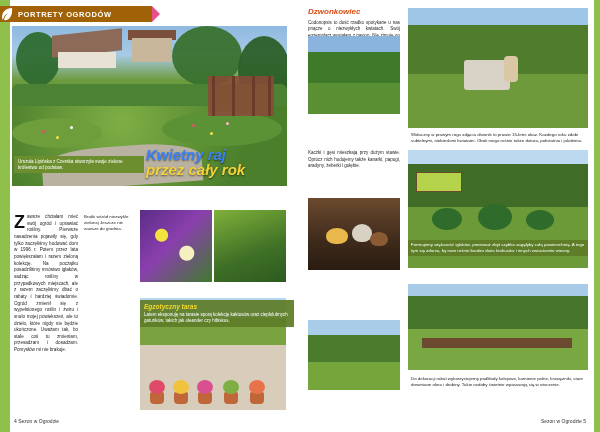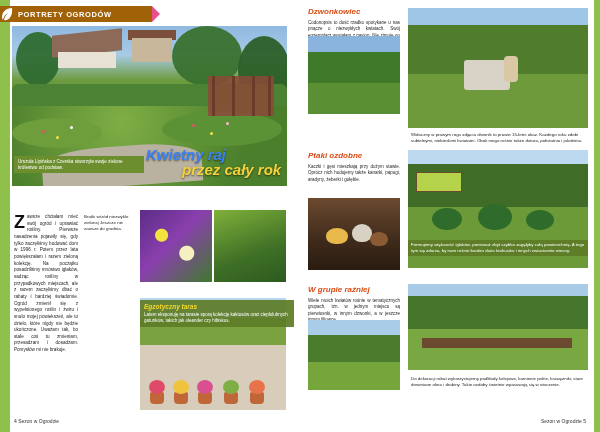--- a/index.html
+++ b/index.html
@@ -53,21 +53,21 @@
   .hero .pergola i{position:absolute;top:0;width:3px;height:40px;background:#6d3a2a;}
 
   .hero-caption{
     position:absolute;left:14px;top:156px;width:122px;
     background:#6c8e2e;color:#fff;padding:3px 4px;line-height:1.25;font-size:4.6px;
   }
   .hero-title{
     position:absolute;left:146px;top:146px;width:150px;
   }
   .hero-title .l1{color:#3b82f6;font-size:15px;font-style:italic;font-weight:bold;text-shadow:0 1px 2px rgba(0,0,0,.55);}
-  .hero-title .l2{color:#f5d23a;font-size:15px;font-style:italic;font-weight:bold;text-shadow:0 1px 2px rgba(0,0,0,.55);margin-top:-2px;margin-left:36px;}
+  .hero-title .l2{color:#f5d23a;font-size:15px;font-style:italic;font-weight:bold;text-shadow:0 1px 2px rgba(0,0,0,.55);margin-top:-2px;}
 
   .col-body{position:absolute;left:14px;top:214px;width:64px;font-size:4.6px;line-height:1.45;text-align:justify;color:#1e1e1e;}
   .dropcap{float:left;font-size:18px;line-height:14px;font-weight:bold;padding:1px 2px 0 0;color:#111;}
 
   .mini-caption{position:absolute;left:84px;top:214px;width:48px;font-size:4.4px;line-height:1.4;color:#1e1e1e;}
 
   .photo{position:absolute;overflow:hidden;}
   .ph-pansy{left:140px;top:210px;width:72px;height:72px;
     background:radial-gradient(circle at 30% 35%,#f2e33f 0 6px,transparent 7px),
                radial-gradient(circle at 65% 60%,#f5f0c0 0 7px,transparent 8px),
@@ -201,34 +201,29 @@
     <div class="right-bar"></div>
 
     <div class="rcol" style="left:8px;top:6px;">
       <div class="sechead">Dzwonkowiec</div>
       <div>Codonopsis to dość rzadko spotykane u nas pnącze o niezwykłych kwiatach. Swój egzemplarz wysiałam z nasion. Nie zimuję go okrywam.</div>
     </div>
 
     <div class="rphoto rp-small"></div>
 
     <div class="rcol" style="left:8px;top:150px;">
-      <div class="sechead">Ptaki ozdobne</div>
       <div>Kaczki i gęsi mieszkają przy dużym stawie. Oprócz nich hodujemy także kanarki, papugi, aradyny, żeberki i gołębie.</div>
     </div>
 
     <div class="rphoto rp-bird">
       <div class="bird" style="position:absolute;left:18px;top:30px;width:22px;height:16px;background:#e8b84a;"></div>
       <div class="bird" style="position:absolute;left:44px;top:26px;width:20px;height:18px;background:#d8d2c4;"></div>
       <div class="bird" style="position:absolute;left:62px;top:34px;width:18px;height:14px;background:#8a5a33;"></div>
     </div>
 
-    <div class="rcol" style="left:8px;top:284px;">
-      <div class="sechead">W grupie raźniej</div>
-      <div>Wiele moich kwiatów rośnie w tematycznych grupach, tzn. w jednym miejscu są pierwiosnki, w innym dzwonki, a w jeszcze innym liliowce.</div>
-    </div>
 
     <div class="rphoto rp-house"></div>
 
     <div class="rphoto rp1">
       <div style="position:absolute;left:56px;top:52px;width:46px;height:30px;background:#d8d3c6;border-radius:3px;"></div>
       <div style="position:absolute;left:96px;top:48px;width:14px;height:26px;background:#d9c7a6;border-radius:4px;"></div>
     </div>
     <div class="capbar" style="left:108px;top:130px;width:174px;">Widoczny w prawym rogu zdjęcia ołownik to prawie 15-letni okaz. Każdego roku zdobi subtelnymi, niebieskimi kwiatami. Obok niego rośnie także datura, pałistatnia i jakobinia.</div>
 
     <div class="rphoto rp2">

